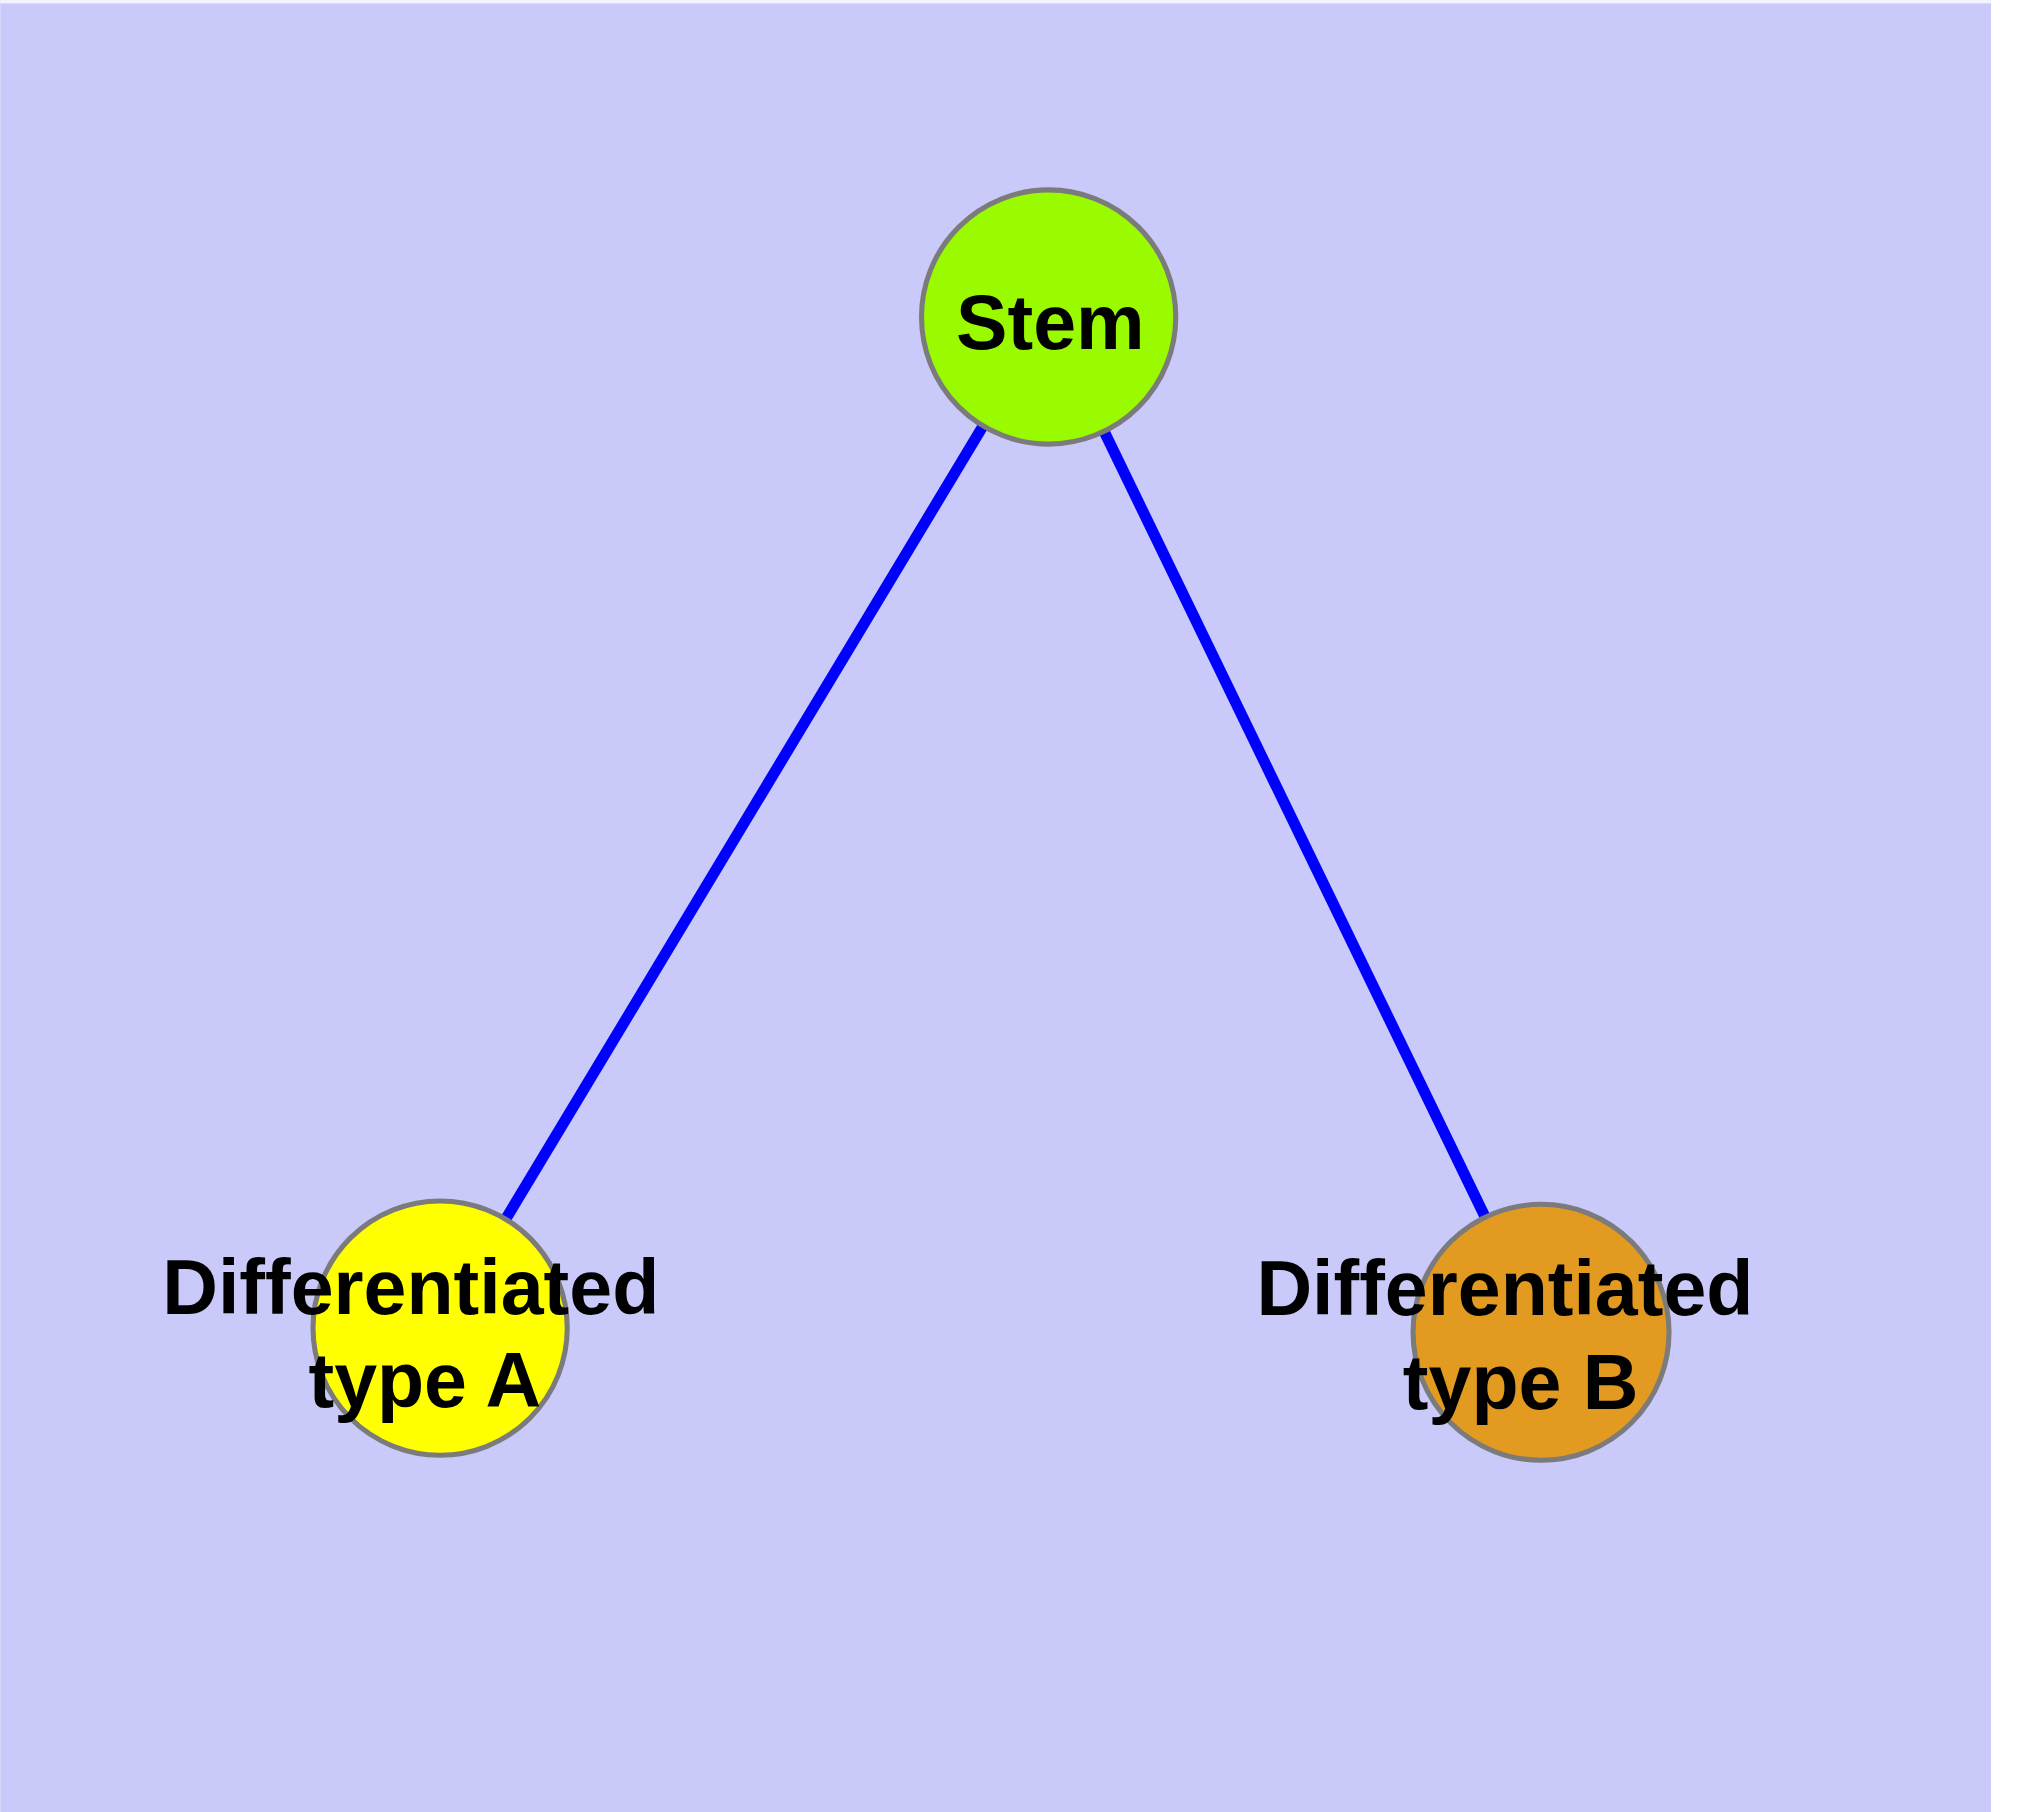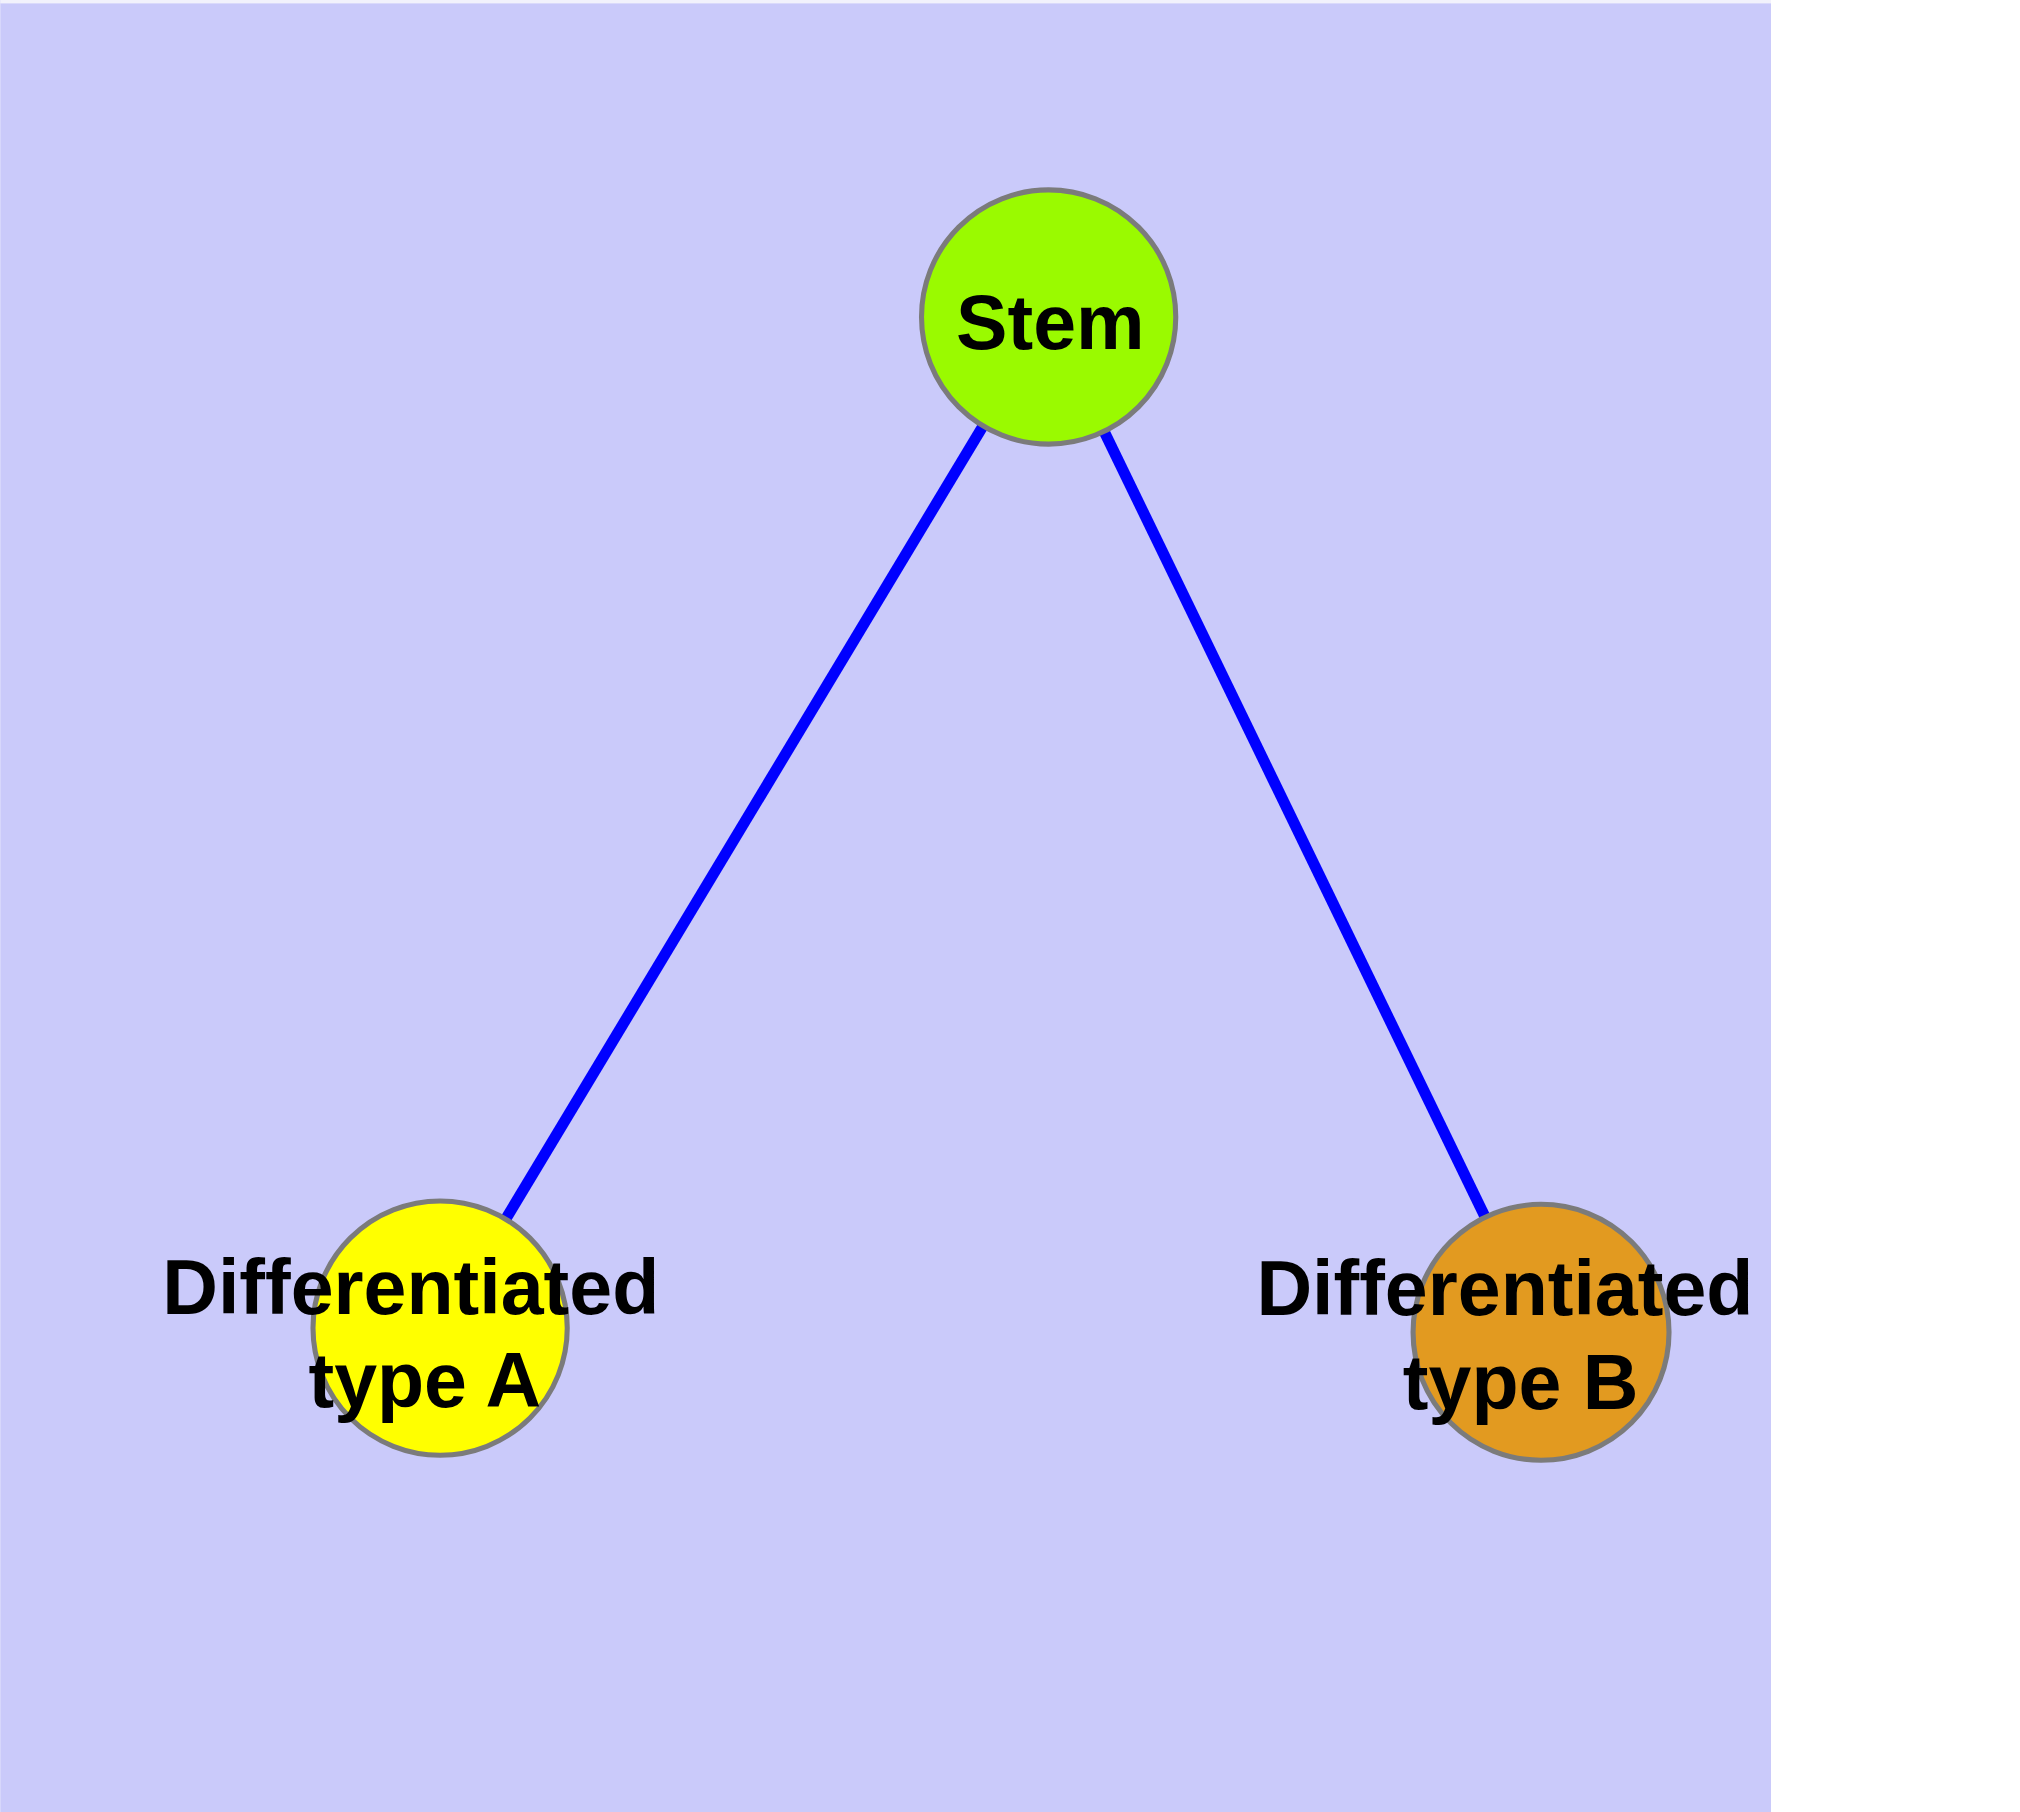--- a/index.html
+++ b/index.html
@@ -2,21 +2,21 @@
 <html style="font-size:13.6px"><head>
 <meta charset="utf-8">
 <style>
   html, body {
     margin: 0;
     padding: 0;
     background: #ffffff;
   }
   .canvas {
     position: relative;
-    width: 1771px;
+    width: 1991px;
     height: 1812px;
     overflow: hidden;
   }
   .canvas svg {
     position: absolute;
     left: 0;
     top: 0;
     display: block;
   }
   .node-label {

